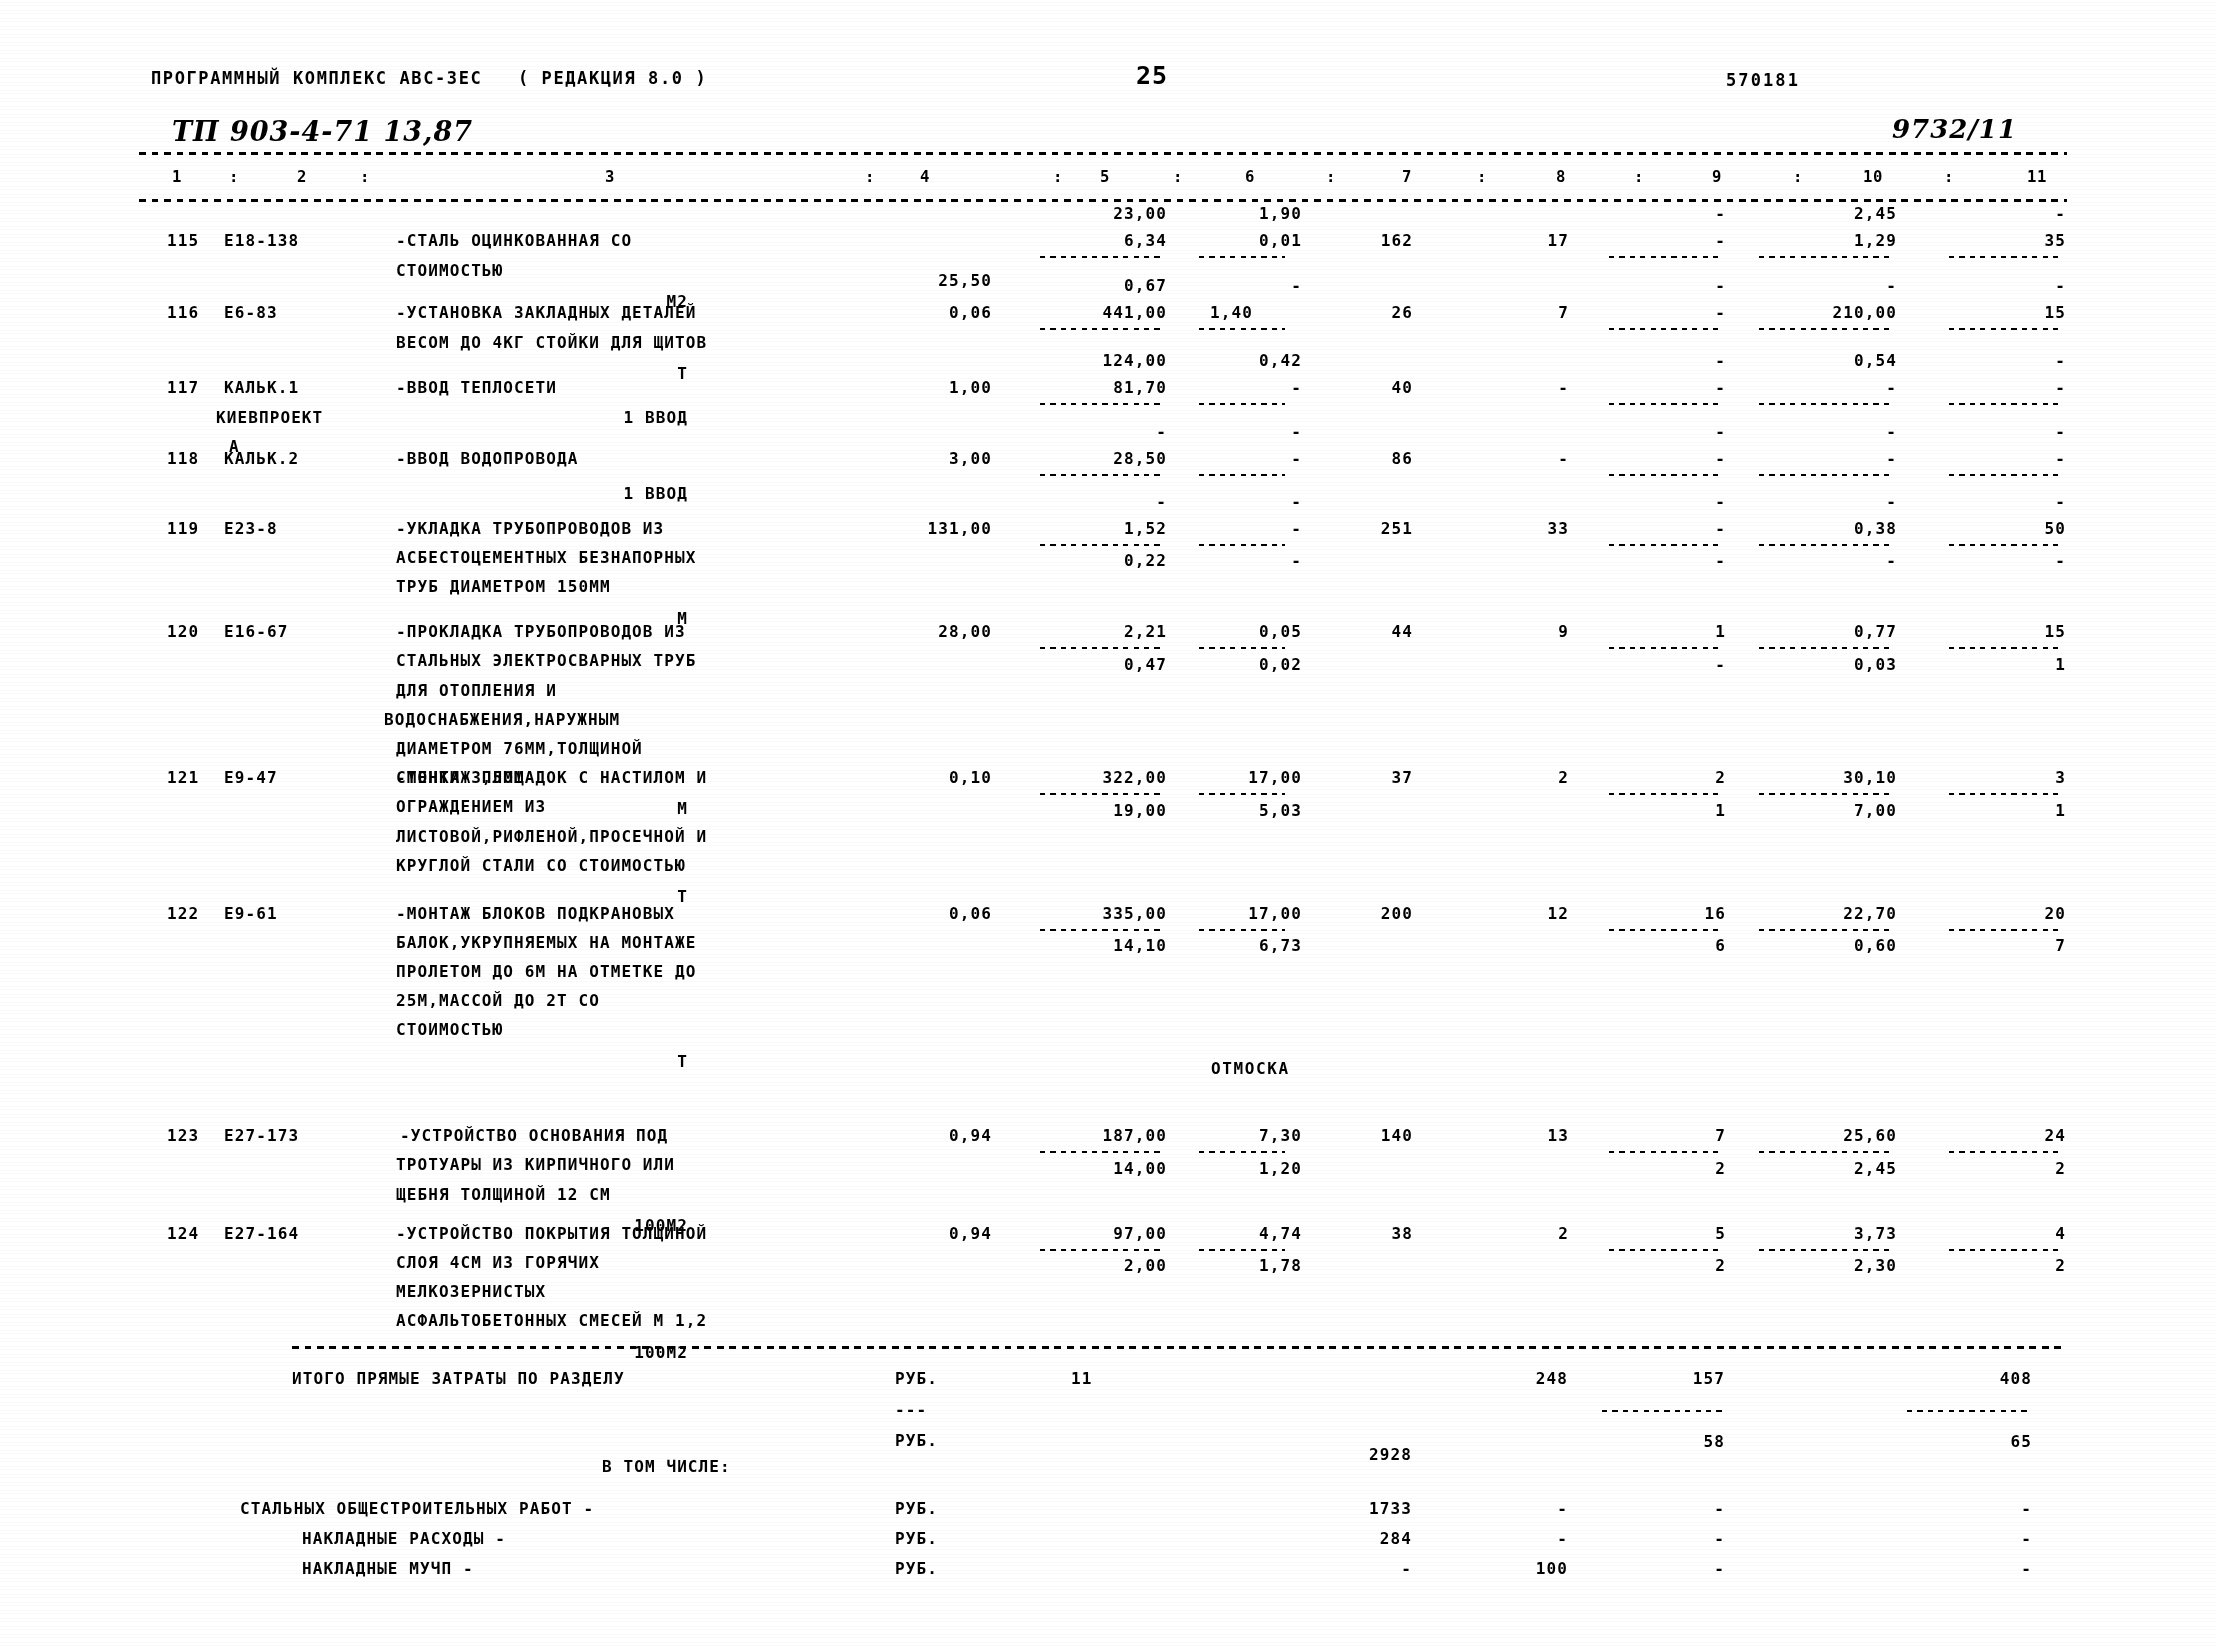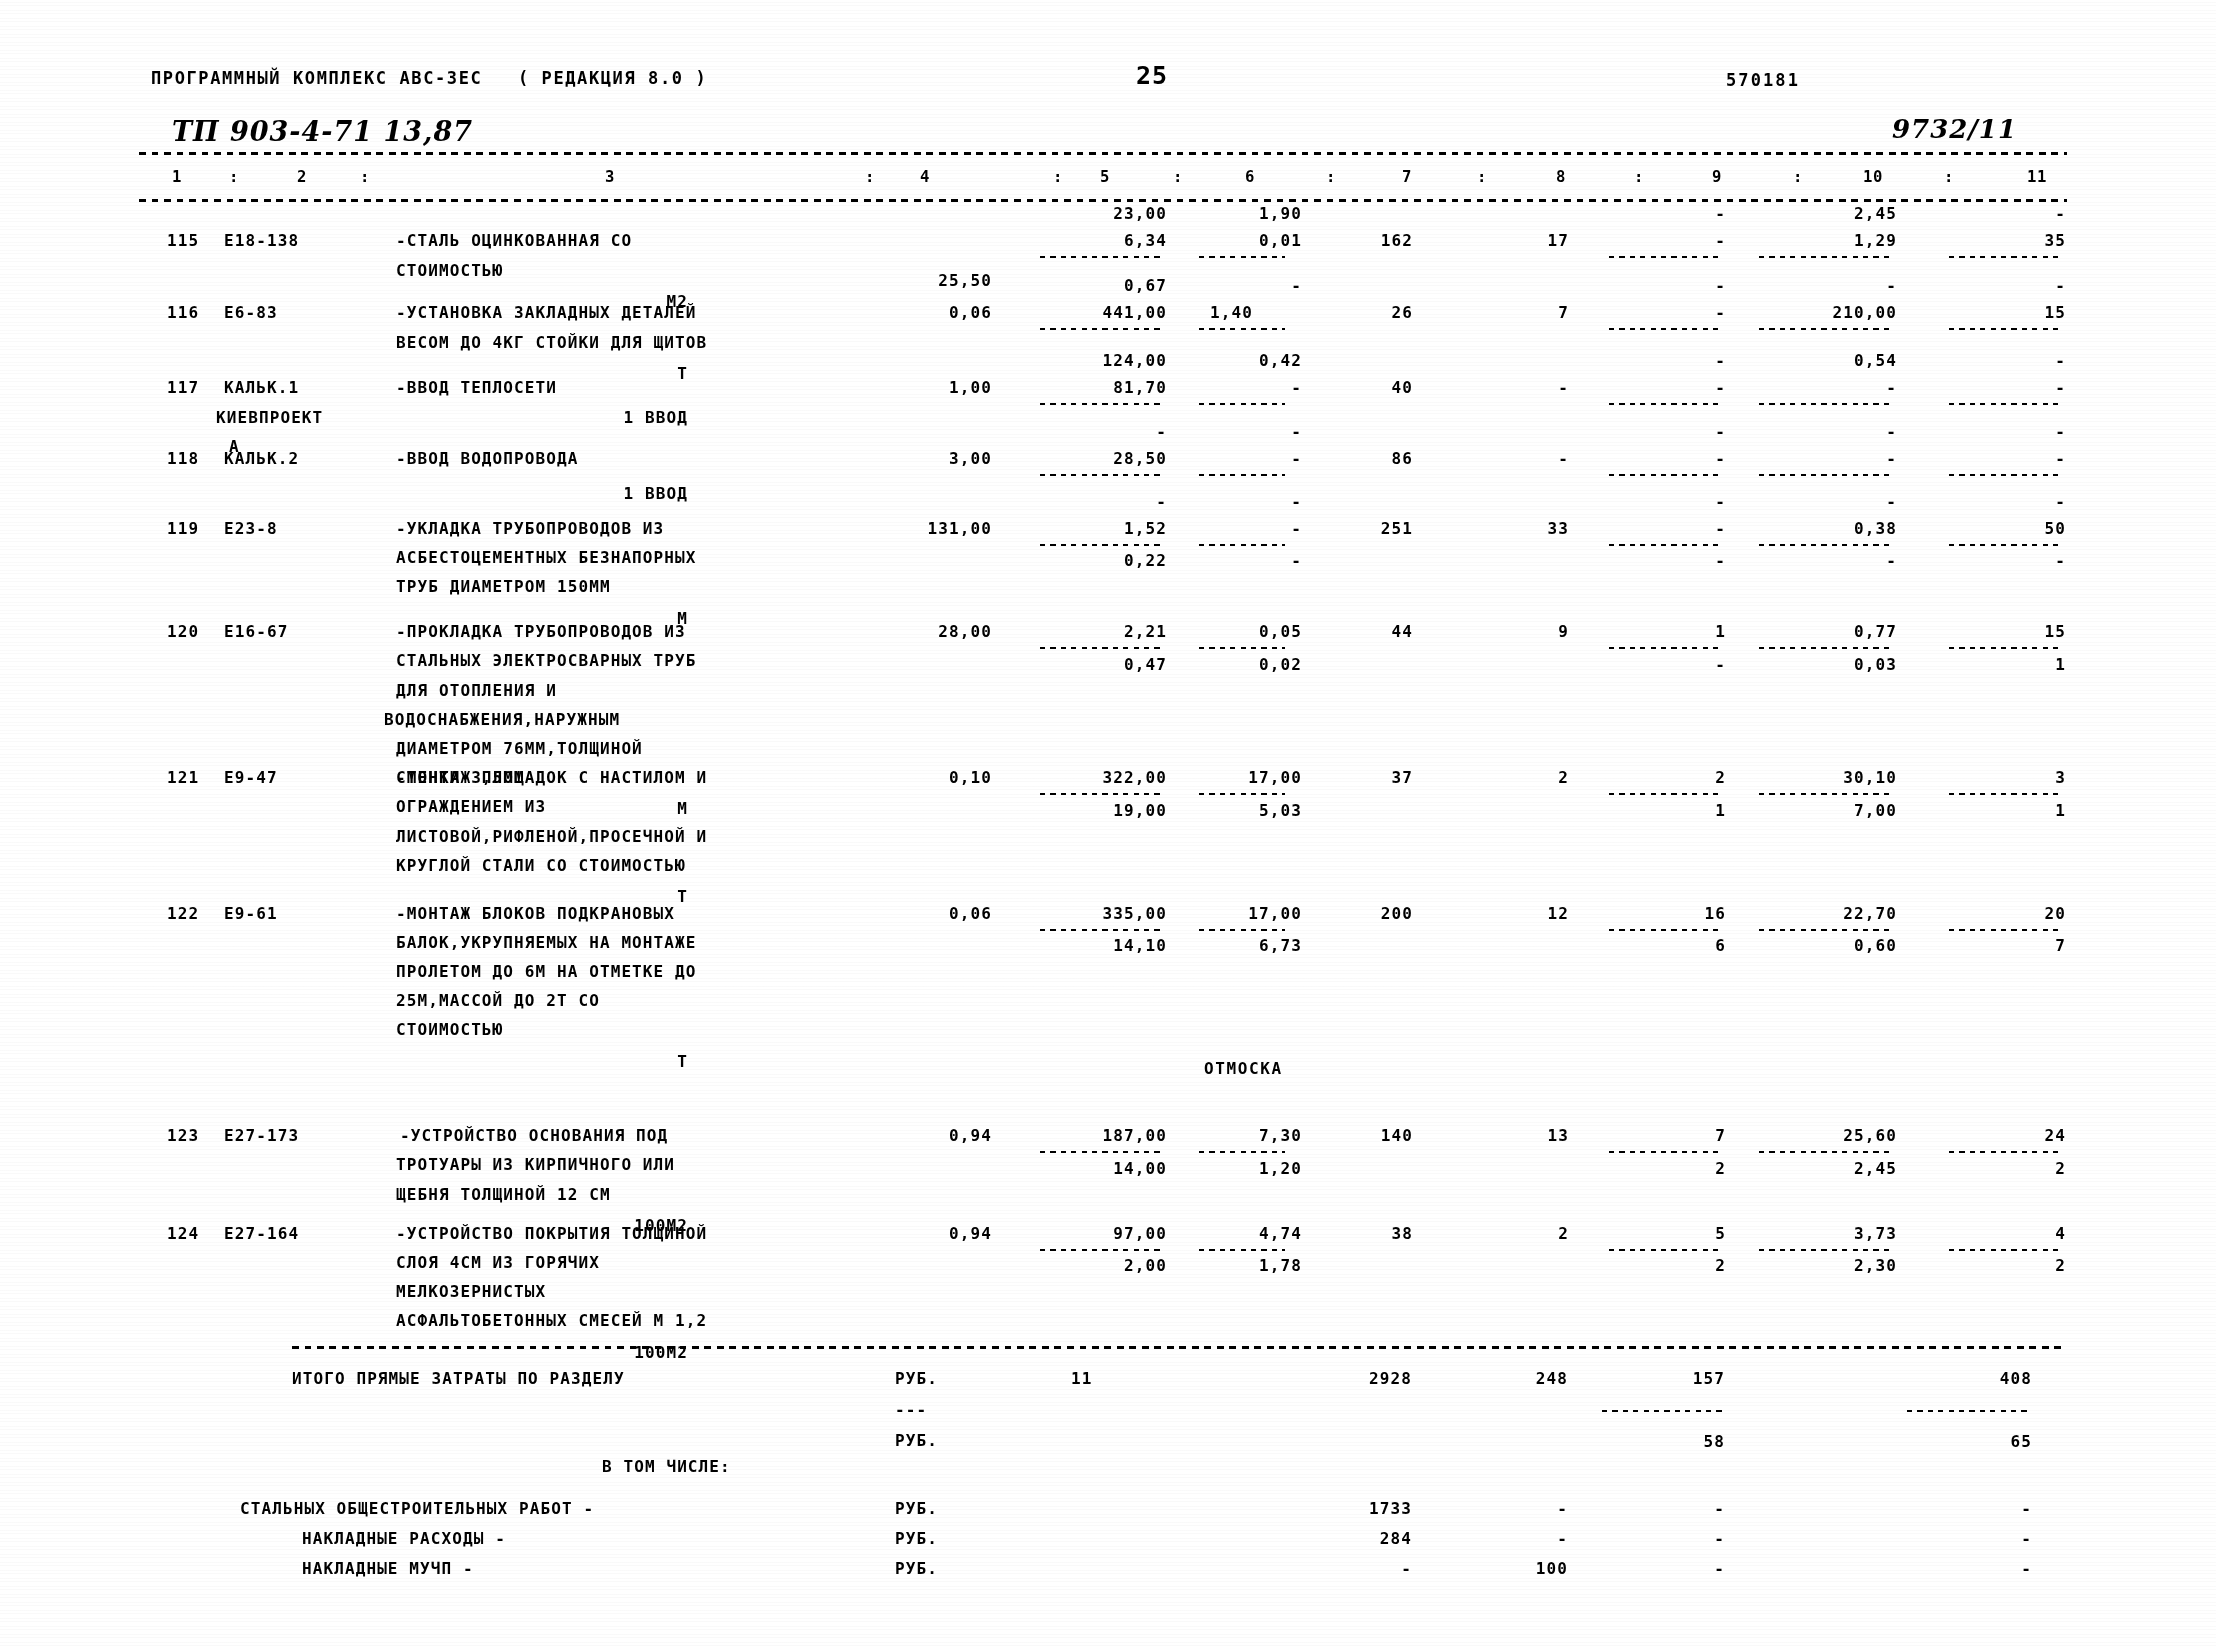--- a/index.html
+++ b/index.html
@@ -93,20 +93,21 @@
       #000 0px, #000 5.2px,
       transparent 5.2px, transparent 10.4px);
   }
 
   .note {
     position: absolute;
     font-size: 16px;
     font-weight: 700;
     letter-spacing: 1.6px;
     white-space: pre;
+    margin-left: 7px;
   }
 
   
   .grain {
     position: absolute; inset: 0;
     pointer-events: none;
     opacity: 0.045;
     background:
       repeating-linear-gradient(0deg, rgba(0,0,0,.5) 0 0.5px, transparent 0.5px 1.6px);
   }
@@ -418,21 +419,21 @@
   <div class="note" id="otmoska-note" style="left:1204px; top:1059px;">ОТМОСКА</div>
 
   <div class="rule" style="left:292px; top:1346px; width:1772px;"></div>
 
   <div class="cell mono" style="left:292px; top:1371px;">ИТОГО ПРЯМЫЕ ЗАТРАТЫ ПО РАЗДЕЛУ</div>
   <div class="cell mono" style="left:1071px; top:1371px;">11</div>
   <div class="cell mono" style="left:895px; top:1371px;">РУБ.</div>
   <div class="cell mono" style="left:895px; top:1402px;">---</div>
   <div class="cell mono" style="left:895px; top:1433px;">РУБ.</div>
 
-  <div class="cell mono r" style="left:1277px; top:1371px; width:135px;">2928</div>
+  <div class="cell mono r" style="left:1277px; top:1447px; width:135px;">2928</div>
   <div class="cell mono r" style="left:1438px; top:1371px; width:130px;">248</div>
   <div class="cell mono r" style="left:1595px; top:1371px; width:130px;">157</div>
   <div class="cell mono r" style="left:1897px; top:1371px; width:135px;">408</div>
 
   <div class="seg" style="left:1602px; top:1410px; width:122px;"></div>
   <div class="seg" style="left:1907px; top:1410px; width:125px;"></div>
 
   <div class="cell mono r" style="left:1595px; top:1434px; width:130px;">58</div>
   <div class="cell mono r" style="left:1897px; top:1434px; width:135px;">65</div>
 

